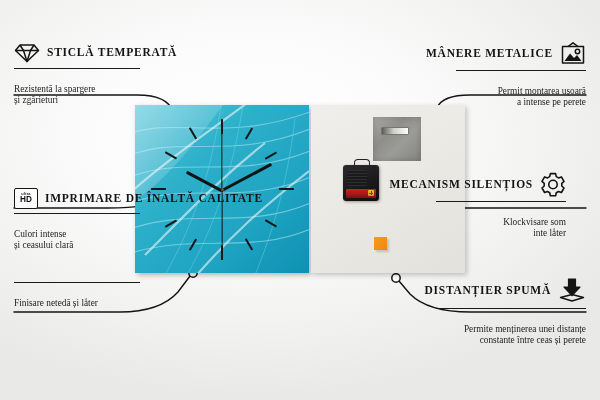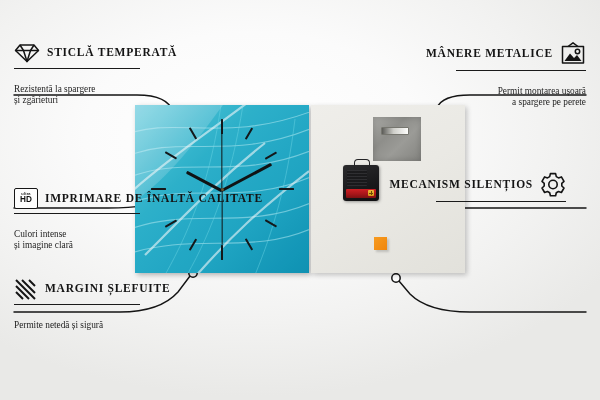--- a/index.html
+++ b/index.html
@@ -237,67 +237,73 @@
     <div class="f-head">
       <div class="hd-badge">
         <span class="hd-ultra">ultra</span>
         <span class="hd-main">HD</span>
       </div>
       <div class="f-title">IMPRIMARE DE
 ÎNALTĂ CALITATE</div>
     </div>
     <div class="f-rule" style="width:126px;"></div>
     <div class="f-desc">Culori intense
-și imagine clară</div>
+și ceasului clară</div>
   </div>
 
   <div class="feature" style="left:14px;top:278px;width:130px;">
-    <div class="f-head">
-      <svg class="icon" width="24" height="22" viewBox="0 0 24 22">
-        <g stroke="#141414" stroke-width="1.9" stroke-linecap="butt">
-          <path d="M2,2 L21,21"></path>
-          <path d="M2,8 L15,21"></path>
-          <path d="M2,14 L9,21"></path>
-          <path d="M8,2 L21,15"></path>
-          <path d="M15,2 L21,8"></path>
-        </g>
-      </svg>
-      <div class="f-title">MARGINI
-ȘLEFUITE</div>
-    </div>
     <div class="f-rule" style="width:126px;"></div>
-    <div class="f-desc">Permite netedă și sigură</div>
+    <div class="f-desc">Finisare netedă și låter</div>
   </div>
 
   <div class="feature" style="left:456px;top:42px;width:130px;">
     <div class="f-head right">
       <div class="f-title right">MÂNERE
 METALICE</div>
       <svg class="icon" width="26" height="24" viewBox="0 0 26 24">
         <g fill="none" stroke="#141414" stroke-width="1.5" stroke-linejoin="round">
           <path d="M8,4.5 L13,0.8 L18,4.5"></path>
           <rect x="2.5" y="4.5" width="21" height="16.5"></rect>
           <path d="M4.5,19 L10,11.5 L14,16 L17,13 L21.5,19 Z" fill="#141414" stroke="none"></path>
           <circle cx="17.5" cy="9.5" r="2.2"></circle>
         </g>
       </svg>
     </div>
     <div class="f-rule" style="width:130px;"></div>
     <div class="f-desc right">Permit montarea ușoară
-a spargere pe perete</div>
+a intense pe perete</div>
   </div>
 
   <div class="feature" style="left:436px;top:172px;width:130px;">
     <div class="f-head right">
       <div class="f-title right">MECANISM
 SILENȚIOS</div>
       <svg class="icon" width="26" height="25" viewBox="0 0 26 25">
         <g fill="none" stroke="#141414" stroke-width="1.6" stroke-linejoin="round">
           <path d="M10.4,1.6 h5.2 l0.7,3 2.2,1.3 2.9,-1 2.6,4.5 -2.2,2 0,2.6 2.2,2 -2.6,4.5 -2.9,-1 -2.2,1.3 -0.7,3 h-5.2 l-0.7,-3 -2.2,-1.3 -2.9,1 -2.6,-4.5 2.2,-2 0,-2.6 -2.2,-2 2.6,-4.5 2.9,1 2.2,-1.3 Z"></path>
           <circle cx="13" cy="12.5" r="4.2"></circle>
         </g>
       </svg>
     </div>
     <div class="f-rule" style="width:130px;"></div>
-  </div>
-
+    <div class="f-desc right">Klockvisare som
+inte låter</div>
+  </div>
+
+  <div class="feature" style="left:436px;top:278px;width:150px;">
+    <div class="f-head right">
+      <div class="f-title right">DISTANȚIER
+SPUMĂ</div>
+      <svg class="icon" width="28" height="26" viewBox="0 0 28 26">
+        <g fill="#141414" stroke="#141414" stroke-width="1.2" stroke-linejoin="round">
+          <path d="M10.5,1 h7 v8 h4.5 l-8,8.5 l-8,-8.5 h4.5 Z"></path>
+        </g>
+        <g fill="none" stroke="#141414" stroke-width="1.4" stroke-linejoin="round">
+          <path d="M14,16.5 L25.5,19.5 L14,23 L2.5,19.5 Z"></path>
+        </g>
+      </svg>
+    </div>
+    <div class="f-rule" style="width:150px;"></div>
+    <div class="f-desc right">Permite menținerea unei distanțe
+constante între ceas și perete</div>
+  </div>
 
 </div>
 
 </body></html>

